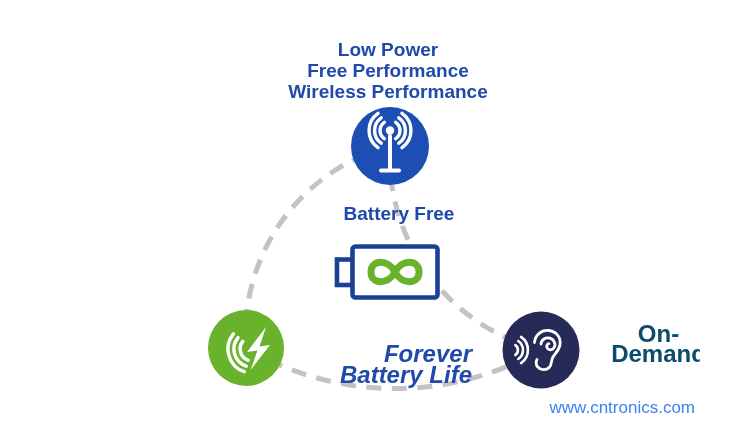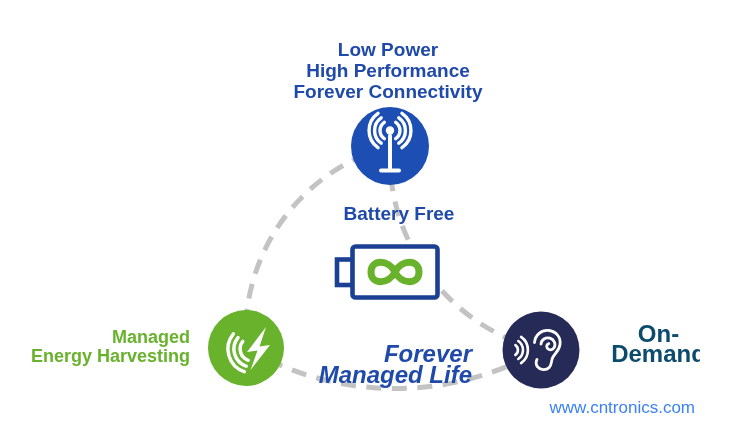--- a/index.html
+++ b/index.html
@@ -107,35 +107,31 @@
           <path d="M515.4 345.1 A 6 6 0 0 1 515.4 354.9"></path>
           <path d="M518.3 341 A 11 11 0 0 1 518.3 359"></path>
           <path d="M521.1 336.9 A 16 16 0 0 1 521.1 363.1"></path>
         </g>
       </g>
     </g>
   </svg>
 
   <div class="txt top-heading">
     <div>Low Power</div>
-    <div>High Performance</div>
-    <div>Forever Connectivity</div>
+    <div>Free Performance</div>
+    <div>Wireless Performance</div>
   </div>
 
   <div class="txt battery-free">Battery Free</div>
 
   <div class="txt center-caption">
     <div>Forever</div>
-    <div>Managed Life</div>
+    <div>Battery Life</div>
   </div>
 
-  <div class="txt managed-label">
-    <div>Managed</div>
-    <div>Energy Harvesting</div>
-  </div>
 
   <div class="txt ondemand-label">
     <div>On-Demand</div>
   </div>
 
   <div class="watermark">www.cntronics.com</div>
 
 </div>
 
 </body></html>

